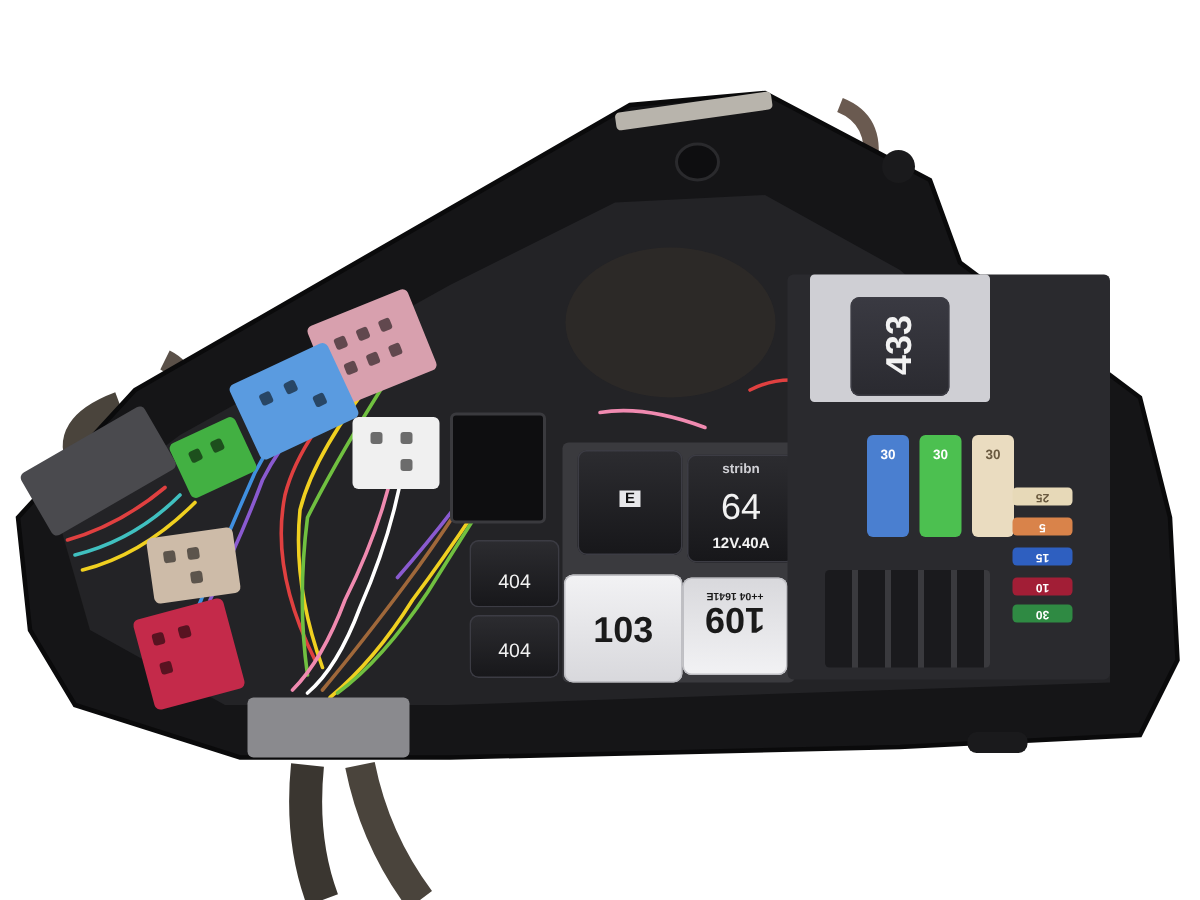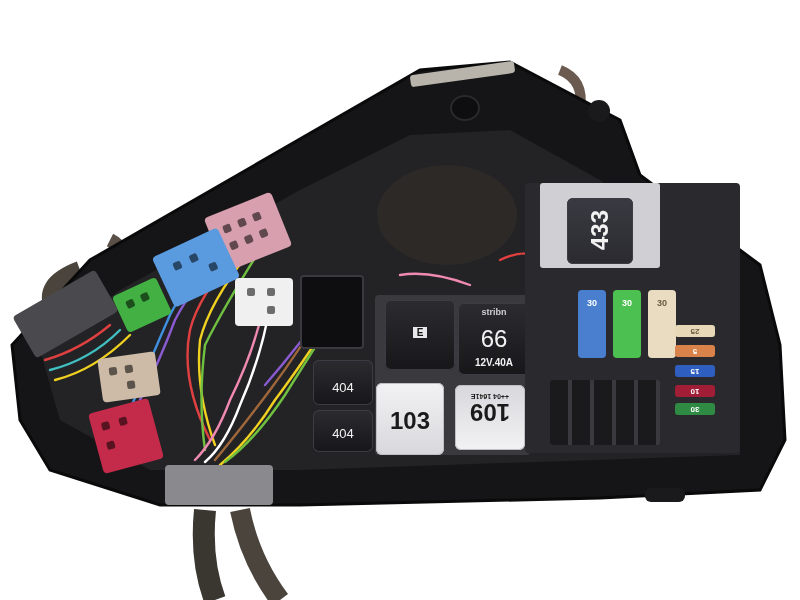--- a/index.html
+++ b/index.html
@@ -95,32 +95,32 @@
   <div class="conn" style="left:300px;top:275px;width:60px;height:70px;background:#0e0e10;border:2px solid #3a3a3e;"></div>
 
   <div class="abs" style="left:375px;top:295px;width:155px;height:160px;background:#3a3a3e;border-radius:4px;"></div>
 
   <div class="abs relay-dark" style="left:385px;top:300px;width:70px;height:70px;">
     <div class="relay-num" style="top:27px;font-size:10px;width:14px;left:28px;background:#e8e8ea;color:#111;">E</div>
   </div>
 
   <div class="abs relay-dark" style="left:458px;top:303px;width:72px;height:72px;">
     <div class="relay-num" style="top:4px;font-size:9px;color:#cfcfd4;">stribn</div>
-    <div class="relay-num" style="top:22px;font-size:24px;font-weight:normal;">66</div>
+    <div class="relay-num" style="top:22px;font-size:24px;font-weight:normal;">64</div>
     <div class="relay-num" style="top:54px;font-size:10px;font-weight:bold;">12V.40A</div>
   </div>
 
   <div class="abs relay-dark" style="left:313px;top:360px;width:60px;height:45px;">
     <div class="relay-num" style="top:20px;font-size:13px;font-weight:normal;">404</div>
   </div>
   <div class="abs relay-dark" style="left:313px;top:410px;width:60px;height:42px;">
     <div class="relay-num" style="top:16px;font-size:13px;font-weight:normal;">404</div>
   </div>
 
-  <div class="abs relay-light" style="left:376px;top:383px;width:68px;height:72px;">
+  <div class="abs relay-light" style="left:376px;top:383px;width:79px;height:72px;">
     <div class="relay-num" style="top:24px;font-size:24px;">103</div>
   </div>
 
   <div class="abs relay-light" style="left:455px;top:385px;width:70px;height:65px;transform:rotate(180deg);">
     <div class="relay-num" style="top:24px;font-size:24px;">109</div>
     <div class="relay-num" style="top:50px;font-size:7px;">++04 1641E</div>
   </div>
 
   <div class="abs" style="left:525px;top:183px;width:215px;height:270px;background:#2a2a2e;border-radius:4px;"></div>
   <div class="abs" style="left:540px;top:183px;width:120px;height:85px;background:#cfcfd4;border-radius:3px;"></div>

